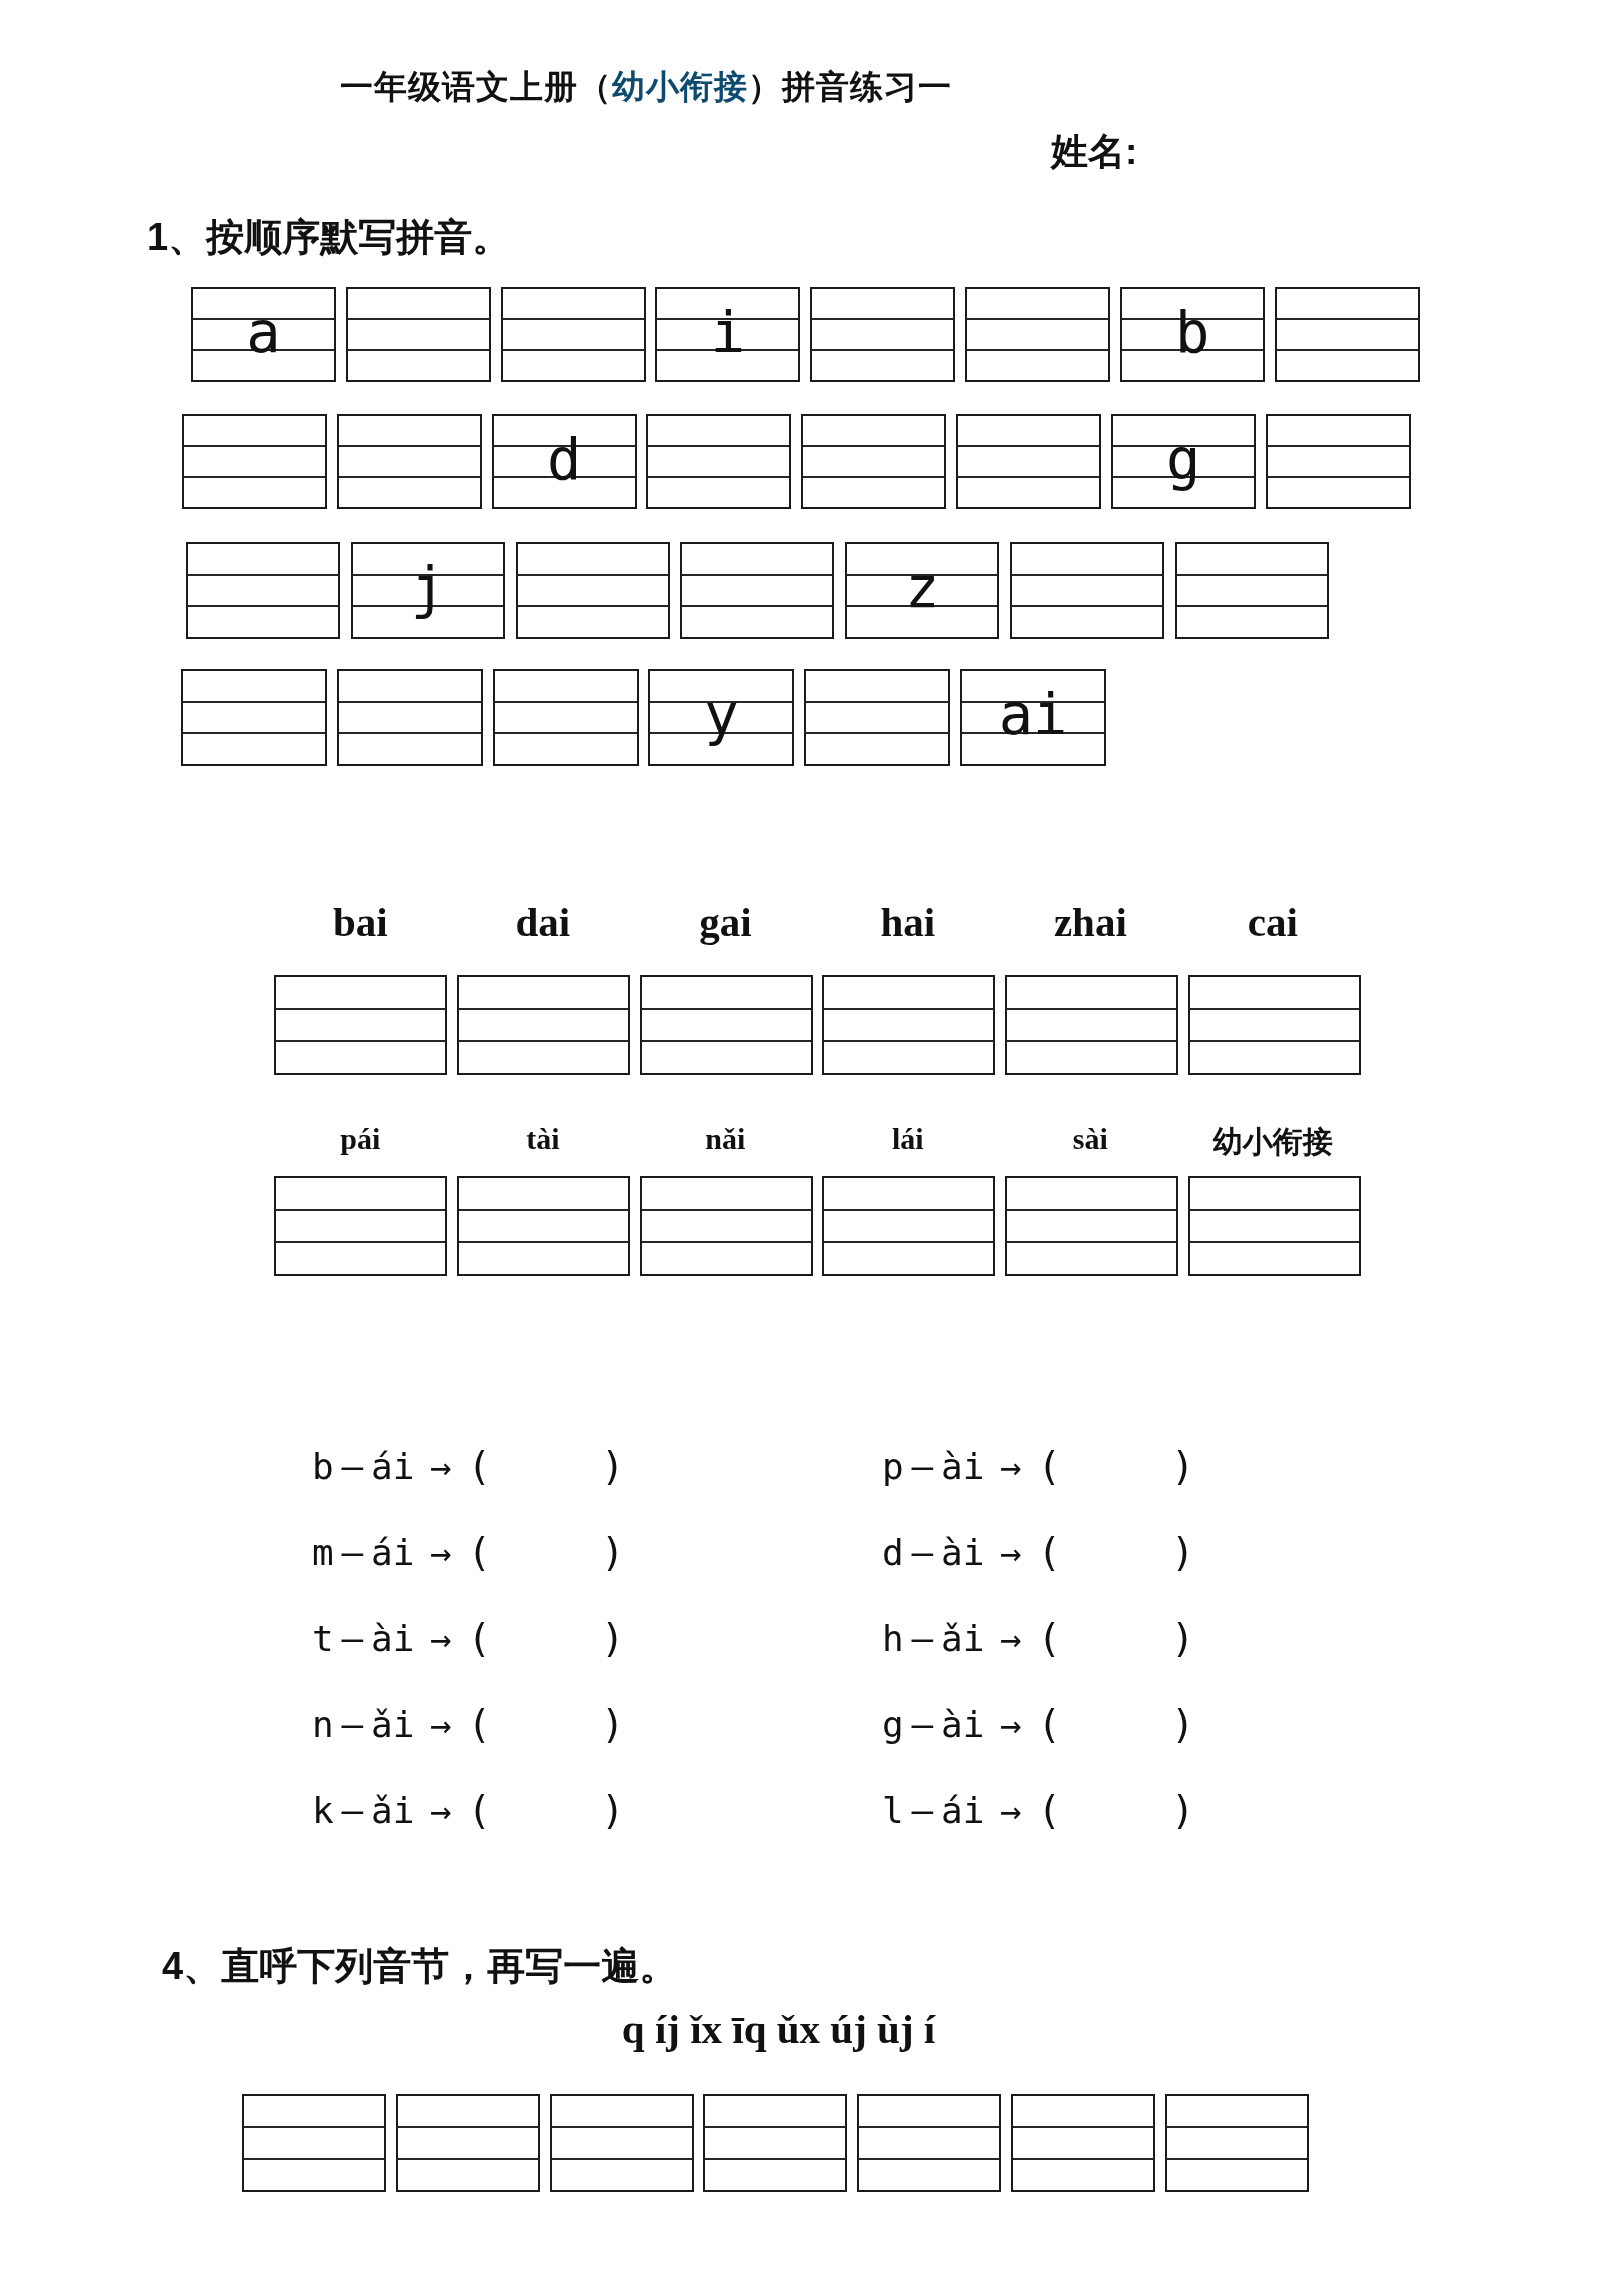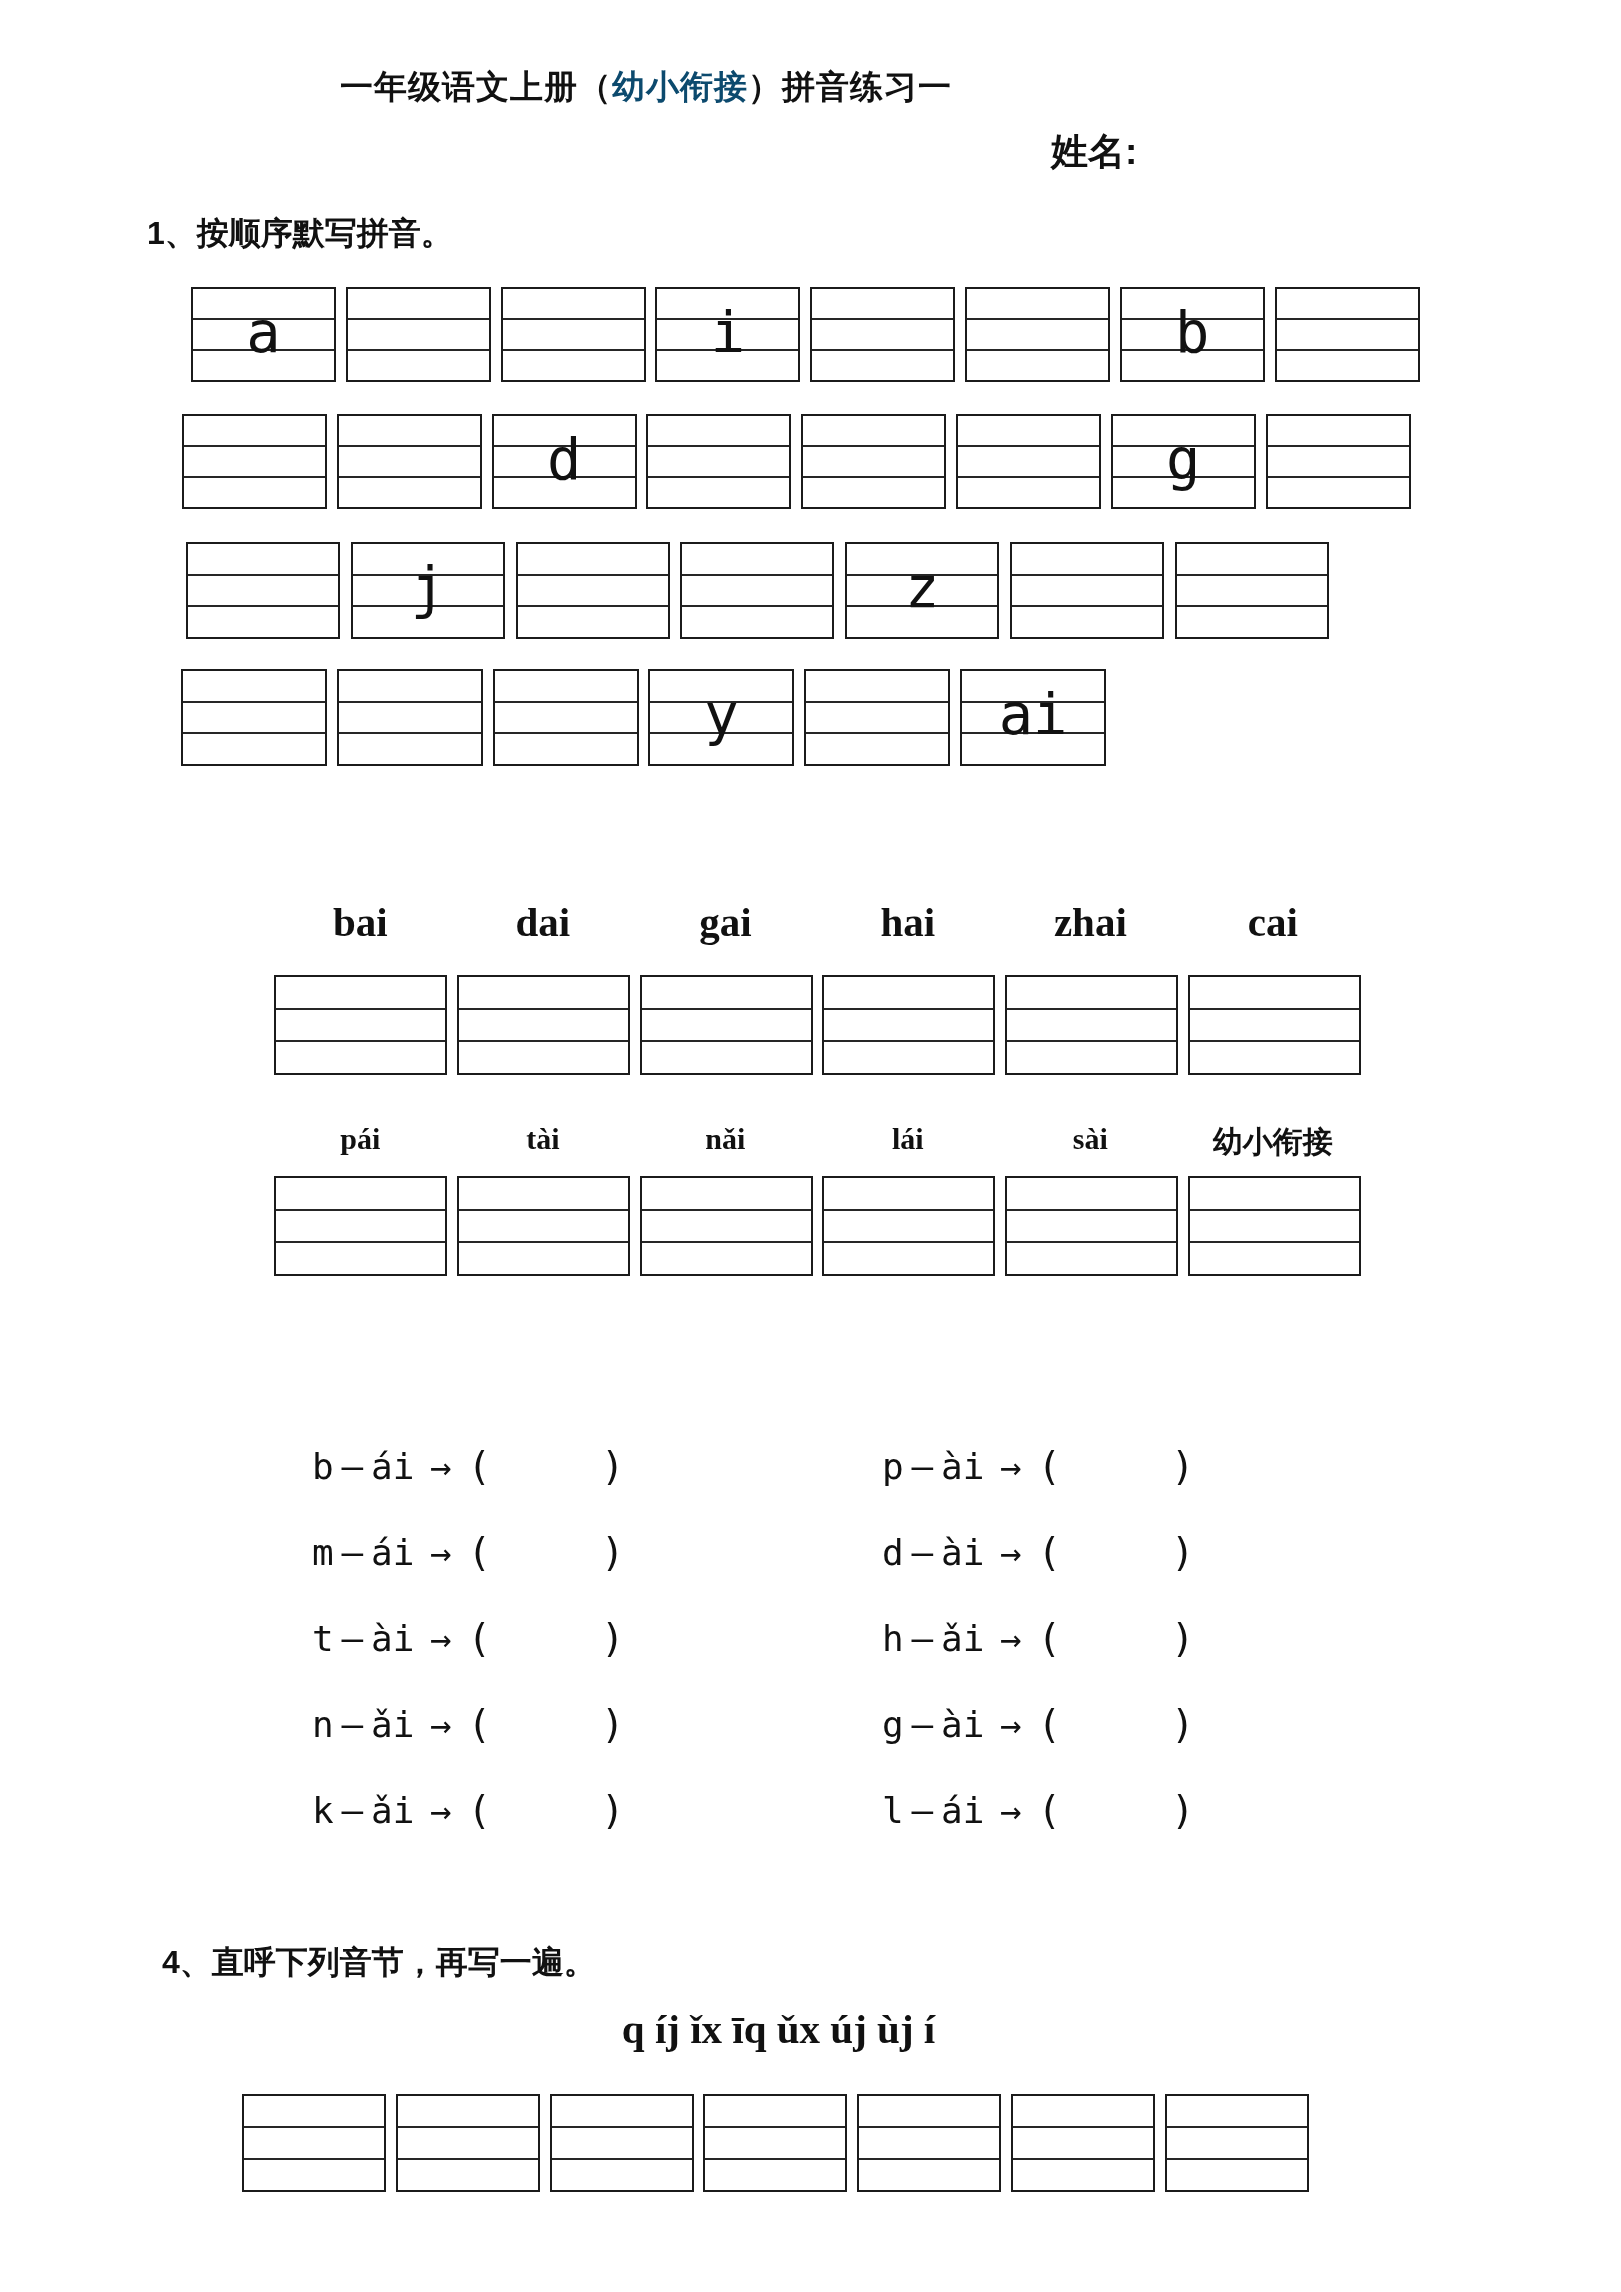--- a/index.html
+++ b/index.html
@@ -14,21 +14,21 @@
   .doc-title {
     position:absolute; left:340px; top:65px;
     font-size:33px; font-weight:bold; letter-spacing:1px; white-space:nowrap;
   }
   .doc-title .hl { color:#0c4a6e; }
   .name-line {
     position:absolute; left:1051px; top:127px;
     font-size:37px; font-weight:bold;text-align:center;
   }
   .sec-heading {
-    position:absolute; font-size:32px; font-weight:bold; white-space:nowrap;
+    position:absolute; font-size:38px; font-weight:bold; white-space:nowrap;
   }
   #h1 { left:147px;  top:212px; }
   #h2 { left:160px;  top:800px; }
   #h3 { left:240px;  top:1374px; }
   #h4 { left:162px;  top:1941px; }
 
   
   .grid-row { position:absolute; display:flex; }
   .pcell {
     position:relative; background:#fff;

